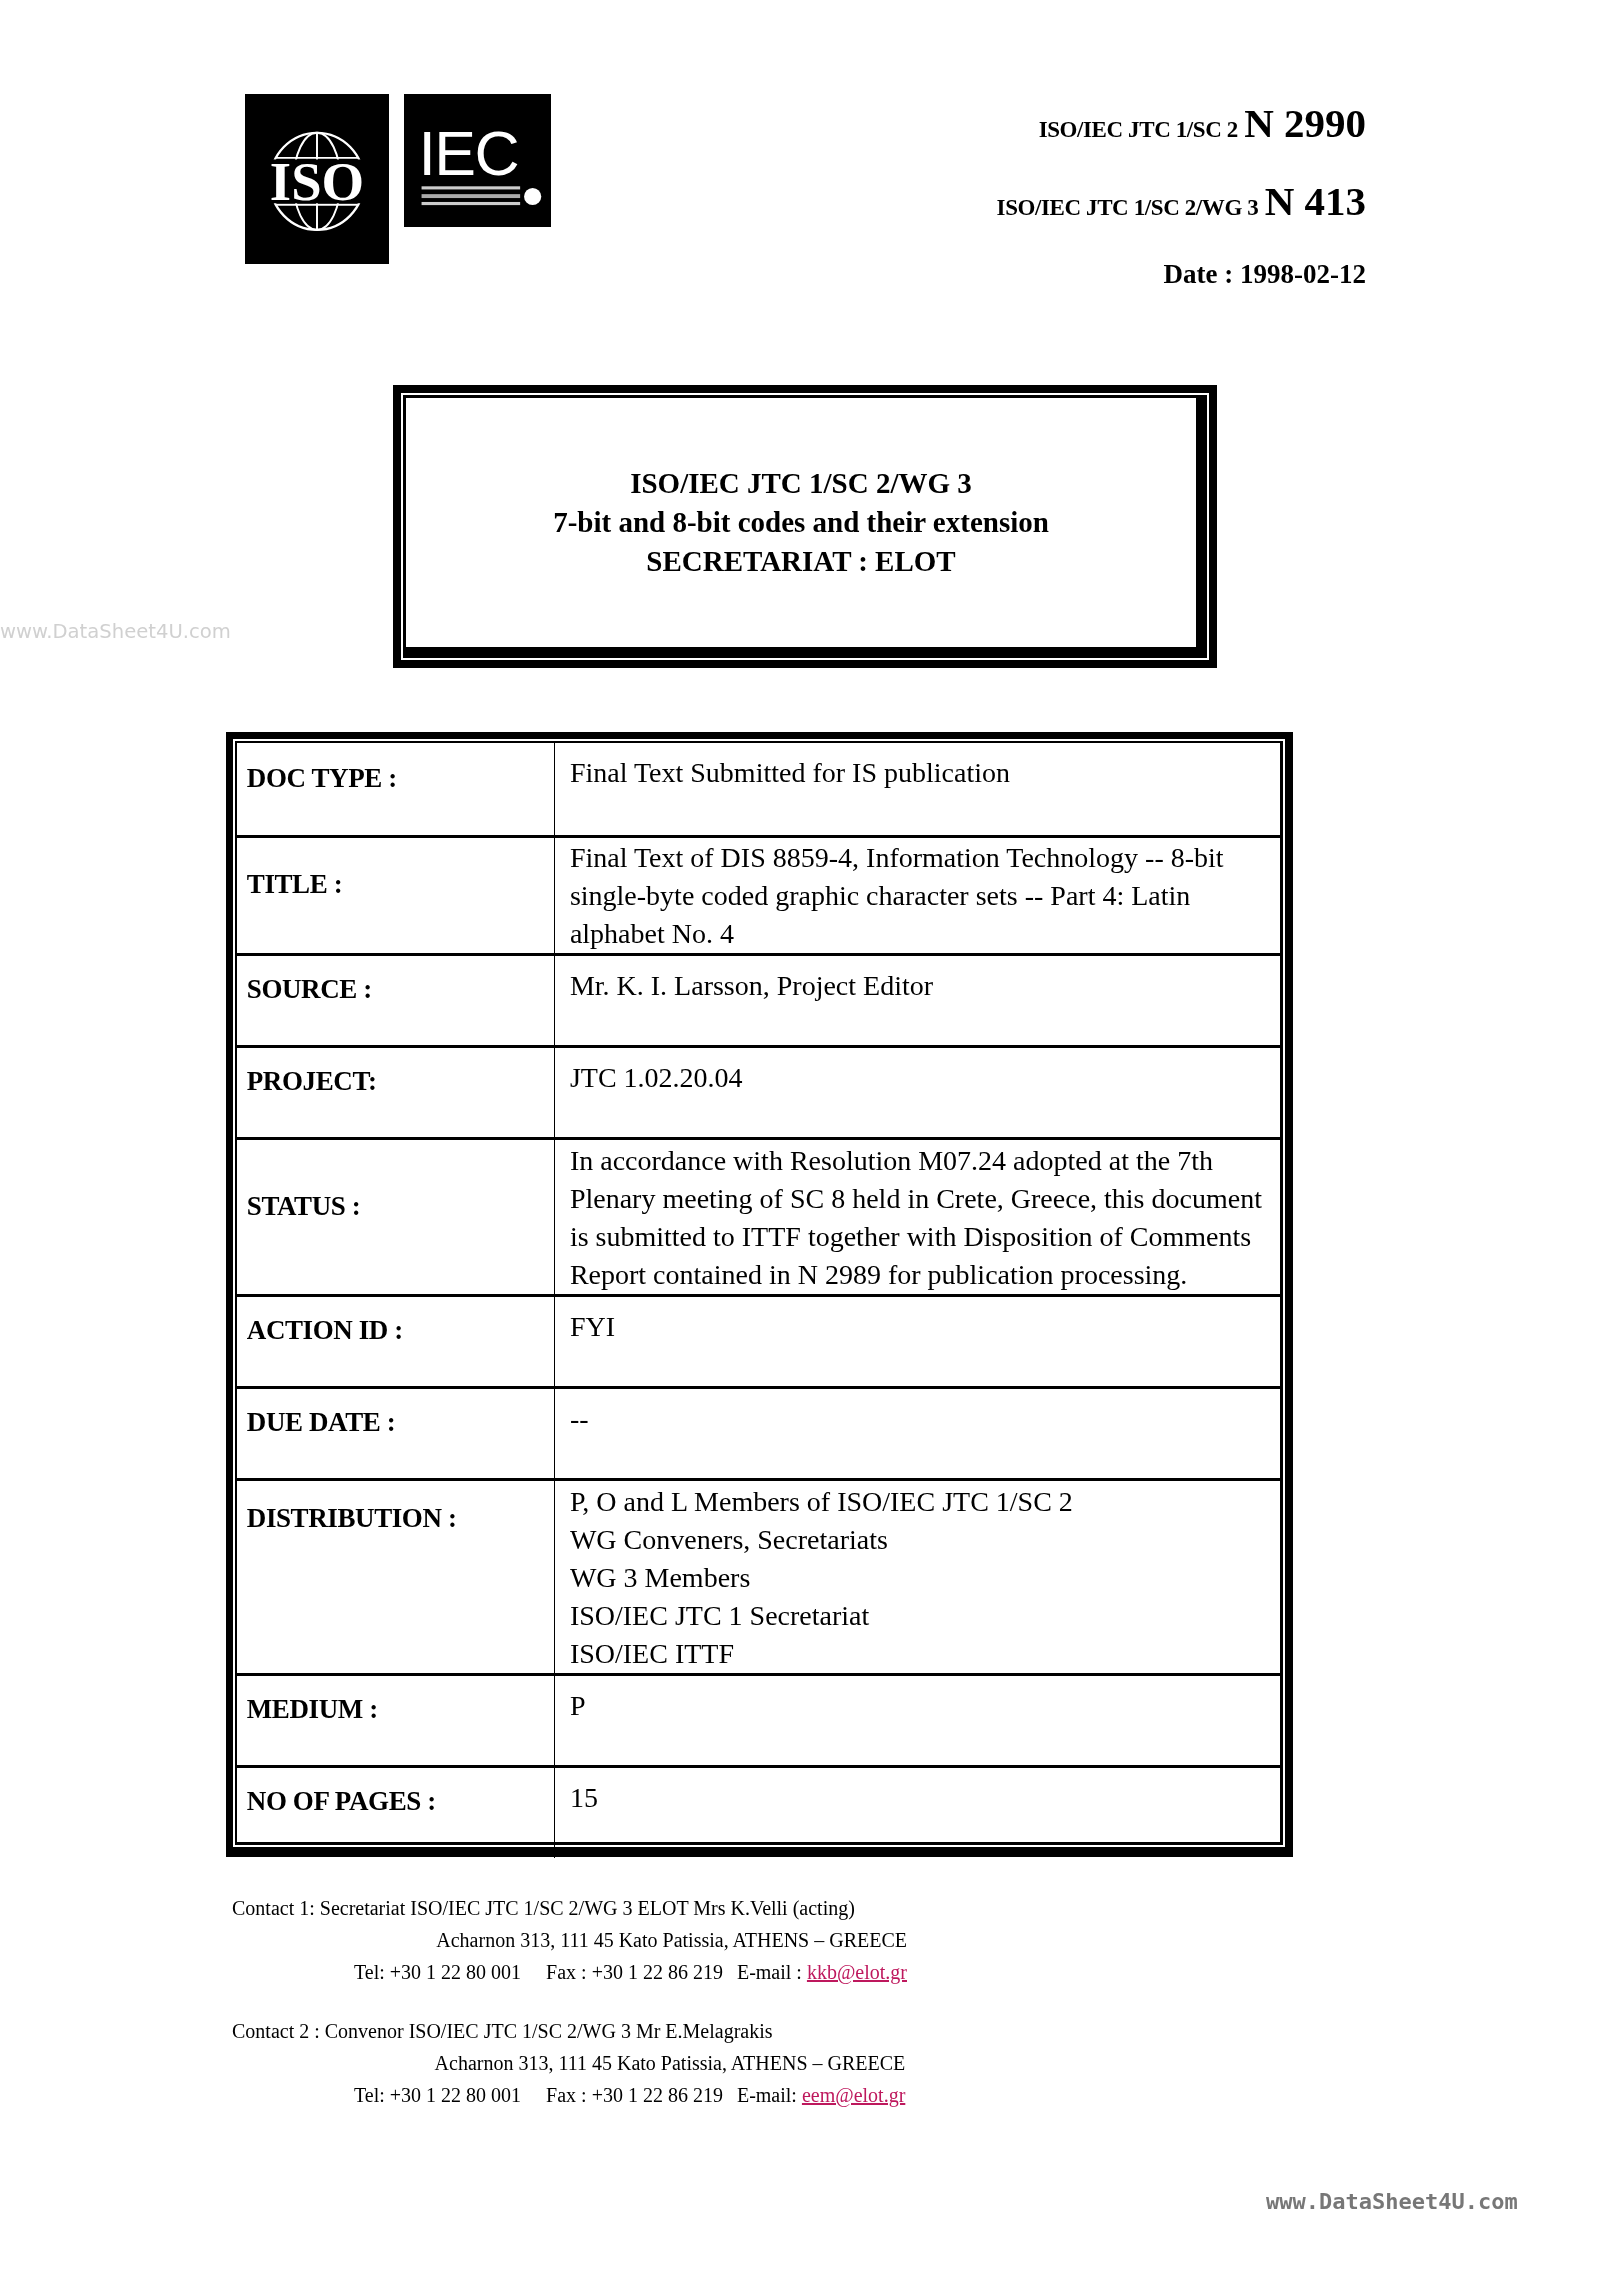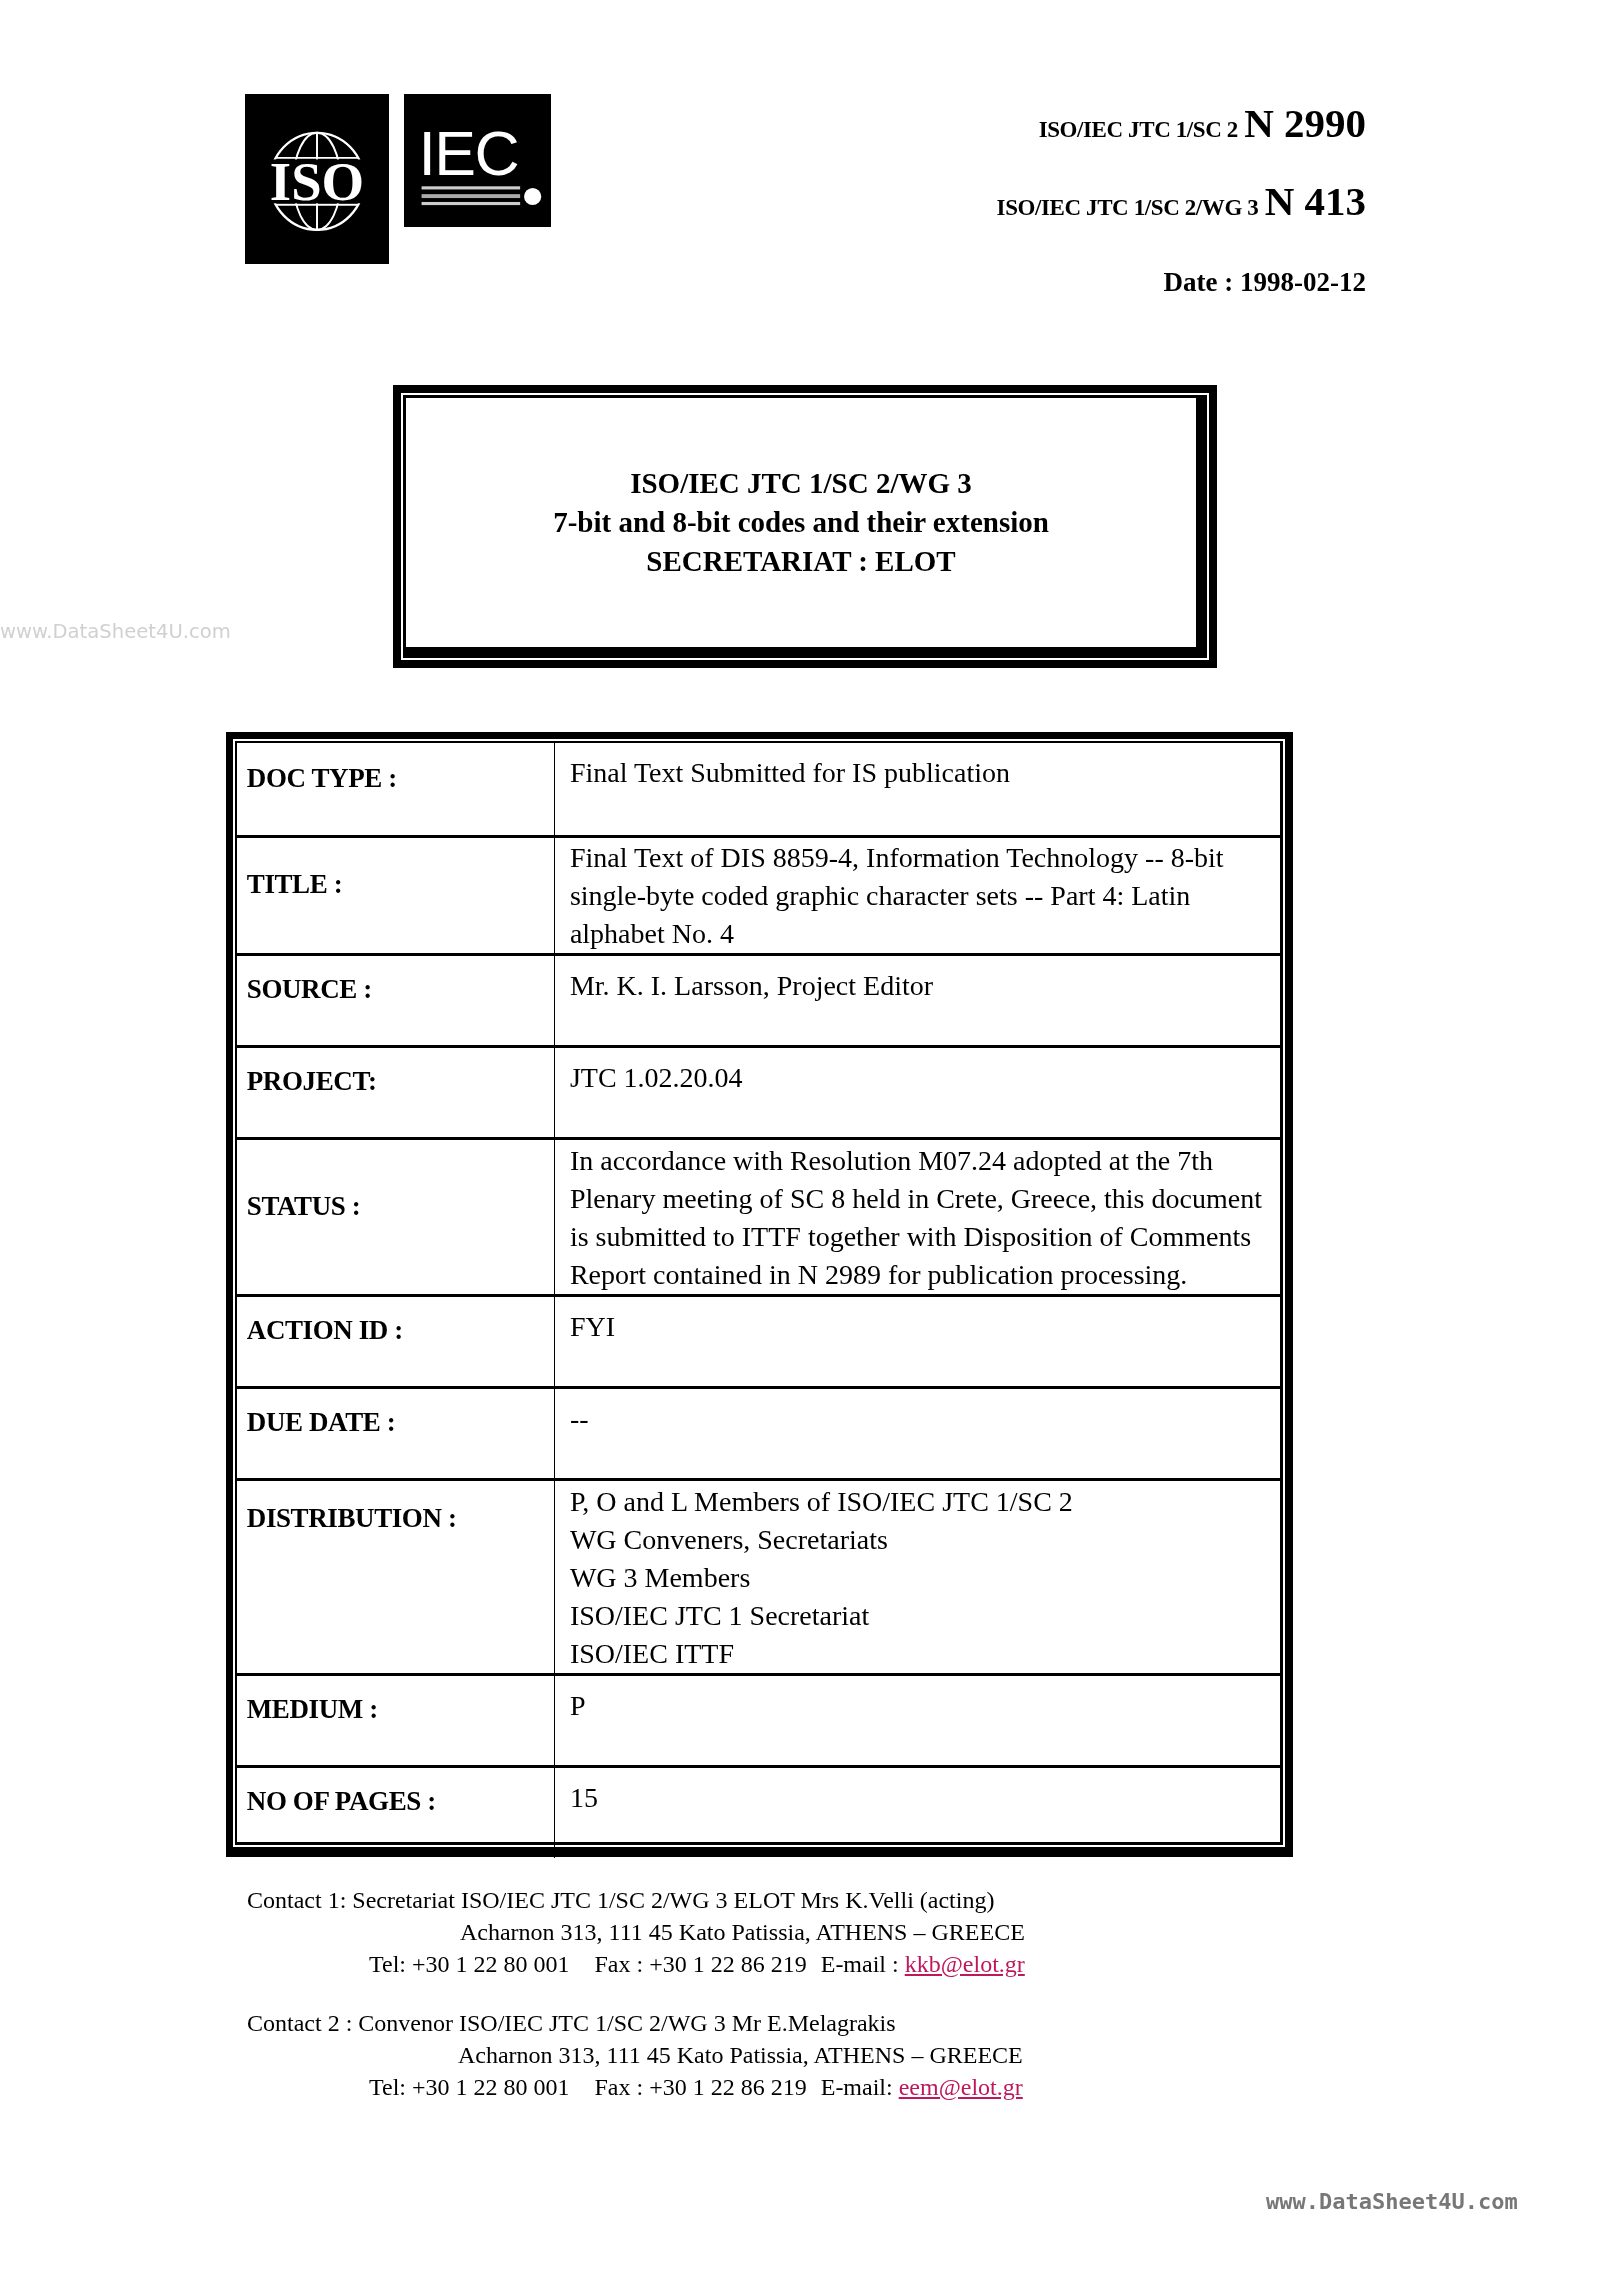--- a/index.html
+++ b/index.html
@@ -14,21 +14,21 @@
     #logo-iso { left: 245px; top: 94px; width: 144px; height: 170px; }
     #logo-iec { left: 404px; top: 94px; width: 147px; height: 133px; }
     #logo-iso svg, #logo-iec svg { width: 100%; height: 100%; display: block; }
 
     
     .ref-line { position: absolute; right: 256px; font-weight: bold; white-space: nowrap; }
     .ref-line .small { font-size: 23px; letter-spacing: -0.4px; }
     .ref-line .big { font-size: 41px; margin-left: 6.3px; }
     #ref1 { top: 99px; }
     #ref2 { top: 177px; }
-    #date { top: 259px; font-size: 27px; margin-top: 8px; }
+    #date { top: 259px; font-size: 27px; }
 
     
     #wm-left { left: 0px; top: 620px; font-family: "DejaVu Sans", sans-serif; font-size: 19.6px; color: #d0d0d0; }
     #wm-right { left: 1266px; top: 2189px; font-family: "DejaVu Sans Mono", monospace; font-weight: bold; font-size: 22px; color: #777; letter-spacing: 0px; }
 
     
     #header-box {
       position: absolute; left: 393px; top: 385px; width: 824px; height: 283px;
       box-sizing: border-box; border: 8.6px solid #000; background: #fff;
     }
@@ -59,21 +59,21 @@
     }
     #info-table td.value { font-size: 28px; padding-left: 15px; line-height: 38px; }
     .cell-inner { display: flex; height: 100%; }
     .label .cell-inner { align-items: center; }
     .label-text { transform: translateY(-11px); letter-spacing: -0.4px; }
     .value .cell-inner { flex-direction: column; justify-content: flex-start; }
     .value .single { padding-top: 11px; }
     .value .multi { padding-top: 1.6px; }
 
     
-    .contact { position: absolute; left: 247px; font-size: 24px; line-height: 32px; white-space: nowrap; }
+    .contact { position: absolute; left: 232px; font-size: 20px; line-height: 32px; white-space: nowrap; margin-top: 8px; }
     #contact1 { top: 1884px; }
     #contact2 { top: 2007px; }
     .contact .indent { padding-left: 122px; text-align: right; }
     .contact a { color: #be185d; text-decoration: underline; }
     .gap { display: inline-block; width: 25px; }
     .gap-s { display: inline-block; width: 14px; }
   </style>
 </head>
 <body>
 

